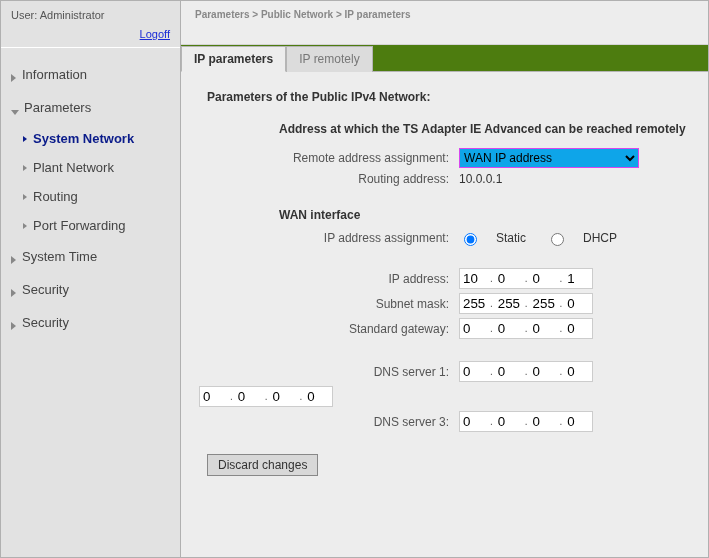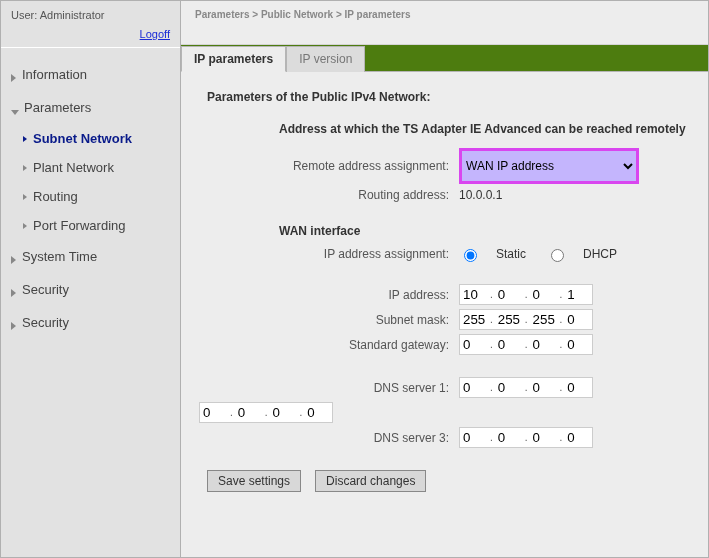--- a/index.html
+++ b/index.html
@@ -121,23 +121,23 @@
     width: 260px;
     text-align: right;
     padding-right: 10px;
     color: #555;
     font-size: 12px;
   }
   .form-value { display: flex; align-items: center; gap: 6px; }
   select.wan {
     width: 180px;
     font-size: 12px;
-    background:#c4b5fd;
-    border:3px solid #d946ef;
-    height:36px;
+    background:#0ea5e9;
+    border:1px solid #d946ef;
+    height:20px;
   }
   .readonly-val { font-size: 12px; color:#333; }
   .wan-head { font-weight: bold; margin: 22px 0 8px 80px; }
   .radio-group label { margin-right: 14px; font-size:12px; display:inline-flex; align-items:center; gap:16px;}
   .ip-group { display:flex; gap:2px; background:#fff; padding:1px; border:1px solid #ccc; align-items:center;}
   .ip-group .dot{font-size:10px; color:#555; padding:0 1px;}
   .ip-group input{border:none; outline:none; width:26px; text-align:left; padding-left:2px;}
   .buttons { margin: 22px 0 0 8px; display:flex; gap:14px; }
   button.btn {
     font-size: 12px;
@@ -162,21 +162,21 @@
       <div class="nav-item">
           <span class="tri"></span>
           <span>Information</span>
         </div>
       <div class="nav-item">
           <span class="tri down"></span>
           <span>Parameters</span>
         </div>
       <div class="nav-sub active">
           <span class="tri sub active"></span>
-          <span>Subnet Network</span>
+          <span>System Network</span>
         </div>
       <div class="nav-sub">
           <span class="tri sub"></span>
           <span>Plant Network</span>
         </div>
       <div class="nav-sub">
           <span class="tri sub"></span>
           <span>Routing</span>
         </div>
       <div class="nav-sub">
@@ -195,21 +195,21 @@
           <span class="tri"></span>
           <span>Security</span>
         </div>
     </nav>
   </aside>
 
   <main class="main">
     <div class="breadcrumb">Parameters &gt; Public Network &gt; IP parameters</div>
     <div class="tabs">
       <div class="tab active">IP parameters</div>
-      <div class="tab">IP version</div>
+      <div class="tab">IP remotely</div>
     </div>
     <div class="content">
       <div class="section-title">Parameters of the Public IPv4 Network:</div>
       <div class="sub-title">Address at which the TS Adapter IE Advanced can be reached remotely</div>
 
       <div class="form-row">
         <div class="form-label">Remote address assignment:</div>
         <div class="form-value">
           <select class="wan">
             <option>WAN IP address</option>
@@ -322,18 +322,17 @@
           <input value="0" style="">
               <span class="dot">.</span>
           <input value="0" style="">
               <span class="dot">.</span>
           <input value="0" style="">
         </div>
           </div>
       </div>
 
       <div class="buttons">
-        <button class="btn">Save settings</button>
         <button class="btn">Discard changes</button>
       </div>
     </div>
   </main>
 </div>
 
 </body></html>

